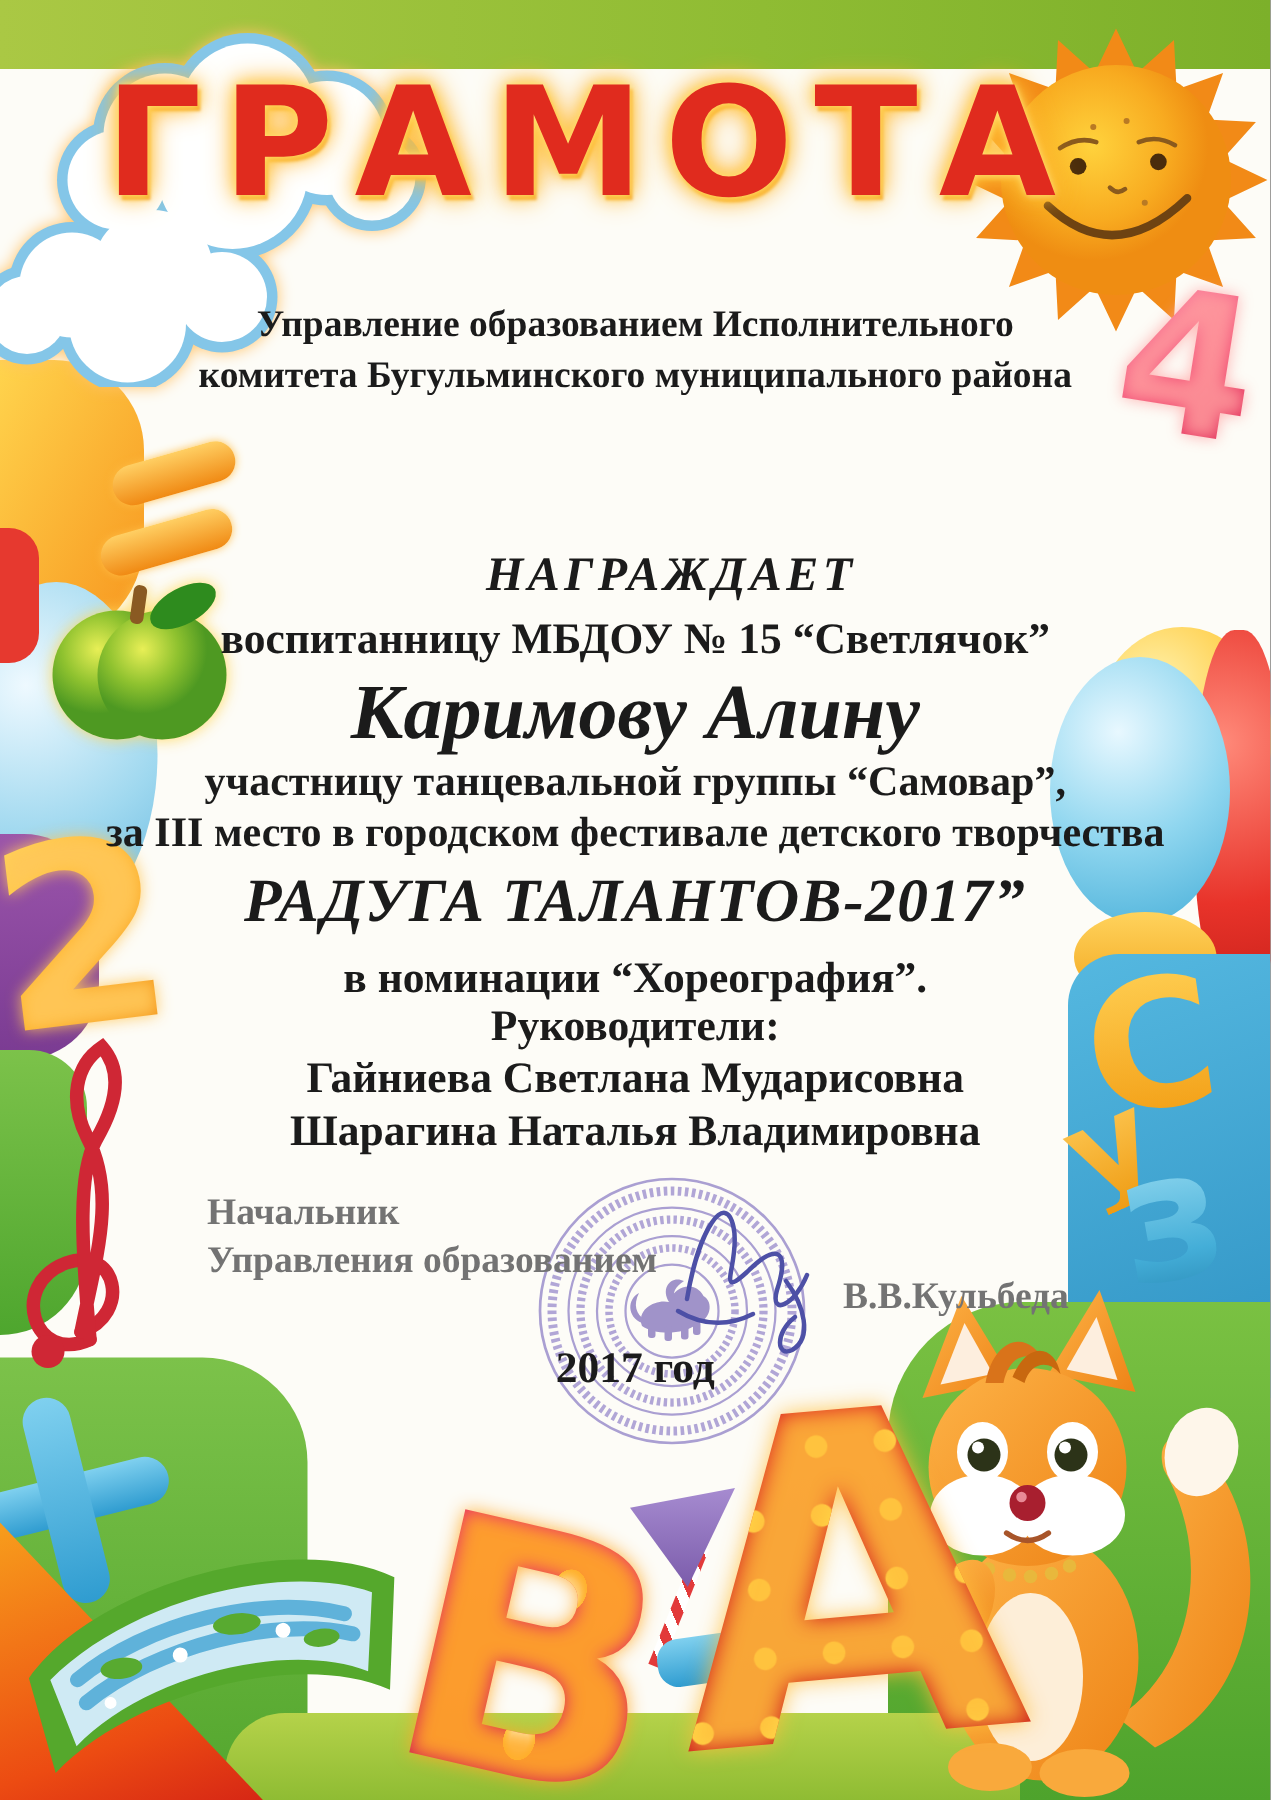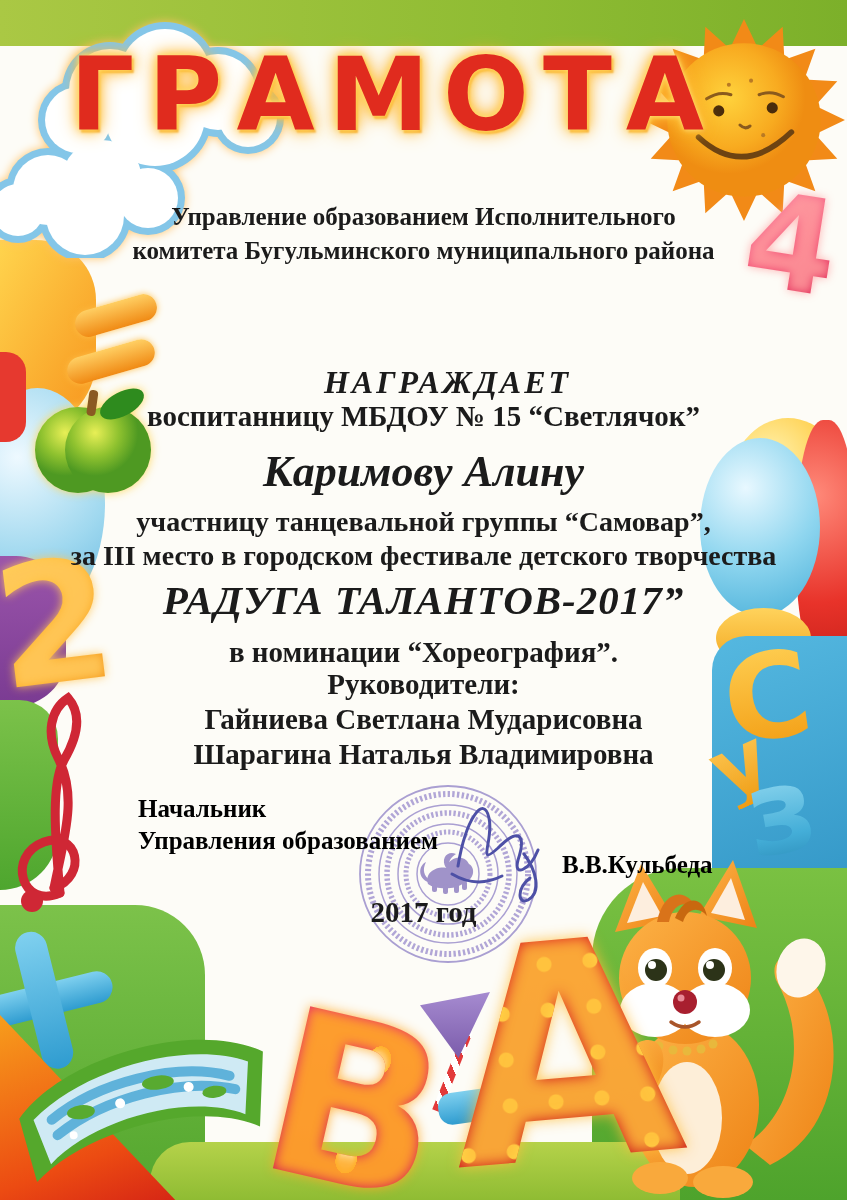--- a/index.html
+++ b/index.html
@@ -9,23 +9,23 @@
   .line{position:absolute;left:0;width:847px;text-align:center;color:#1b1b1b;font-weight:bold;}
   
   .top-band{left:0;top:0;width:847px;height:46px;background:linear-gradient(90deg,#aac844,#8fbc33 60%,#7cb02a);z-index:1;}
   .title{left:46px;top:36px;width:630px;text-align:center;z-index:4;
          font-family:"DejaVu Sans",sans-serif;font-weight:bold;font-size:101px;letter-spacing:14px;
          color:#e02b1e;
          text-shadow:0 0 5px #ffe27a,0 0 12px #ffc83d,0 0 20px #ffb02e,2px 3px 2px #f6a92c;margin-left:24px;}
   
   .t25{font-size:25px;} .t28{font-size:28px;} .t29{font-size:29px;}
   .award-action{font-style:italic;font-size:32px;letter-spacing:3px;margin-left:24px;}
-  .recipient-name{font-style:italic;font-size:44px;}
+  .recipient-name{font-style:italic;font-size:52px;}
   .festival{font-style:italic;font-size:41px;letter-spacing:1px;}
-  .sig-text{position:absolute;color:#000000;font-weight:bold;font-size:25px;}
+  .sig-text{position:absolute;color:#737373;font-weight:bold;font-size:25px;}
   
   .big-letter{position:absolute;font-family:"DejaVu Sans",sans-serif;font-weight:bold;line-height:1;
               -webkit-background-clip:text;background-clip:text;color:transparent;z-index:4;}
   .letter-a{left:448px;top:905px;font-size:300px;transform:rotate(-5deg);
             background-image:radial-gradient(circle at 12px 12px,#ffd94a 7px,rgba(0,0,0,0) 8px),linear-gradient(#e02525,#c8151c);
             background-size:46px 46px,cover;text-shadow:0 0 14px rgba(255,190,60,.85);}
   .letter-v{left:268px;top:992px;font-size:228px;transform:rotate(13deg);
             background-image:radial-gradient(ellipse 16px 20px at 58% 28%,#fff8cf 40%,#ffd84e 70%,rgba(0,0,0,0) 71%),
                              radial-gradient(ellipse 15px 19px at 52% 74%,#fff8cf 40%,#ffd84e 70%,rgba(0,0,0,0) 71%),
                              linear-gradient(#ee2f6e,#cf144e);
@@ -204,21 +204,21 @@
     <ellipse cx="115" cy="328" rx="28" ry="16" fill="#f9a93c"></ellipse>
       <ellipse cx="178" cy="332" rx="30" ry="16" fill="#f9a93c"></ellipse>
   </svg>
 
   <div class="big-letter letter-a">А</div>
 
   <div class="line t25" style="top:203px;z-index:5;">Управление образованием Исполнительного</div>
   <div class="line t25" style="top:237px;z-index:5;">комитета Бугульминского муниципального района</div>
 
   <div class="line award-action" style="top:364px;z-index:5;">НАГРАЖДАЕТ</div>
-  <div class="line t29" style="top:400px;z-index:5;text-align:center;">воспитанницу МБДОУ № 15 “Светлячок”</div>
+  <div class="line t29" style="top:410px;z-index:5;text-align:center;">воспитанницу МБДОУ № 15 “Светлячок”</div>
   <div class="line recipient-name" style="top:446px;z-index:5;">Каримову Алину</div>
   <div class="line t28" style="top:540px;z-index:5;">за III место в городском фестивале детского творчества</div>
   <div class="line t28" style="top:506px;z-index:5;">участницу танцевальной группы “Самовар”,</div>
   <div class="line festival" style="top:576px;z-index:5;">РАДУГА ТАЛАНТОВ-2017”</div>
   <div class="line t29" style="top:624px;z-index:5;margin-top:12px;">в номинации “Хореография”.</div>
 
   <div class="line t29" style="top:668px;z-index:5;">Руководители:</div>
   <div class="line t29" style="top:738px;z-index:5;">Шарагина Наталья Владимировна</div>
   <div class="line t29" style="top:703px;z-index:5;">Гайниева Светлана Мударисовна</div>
 

